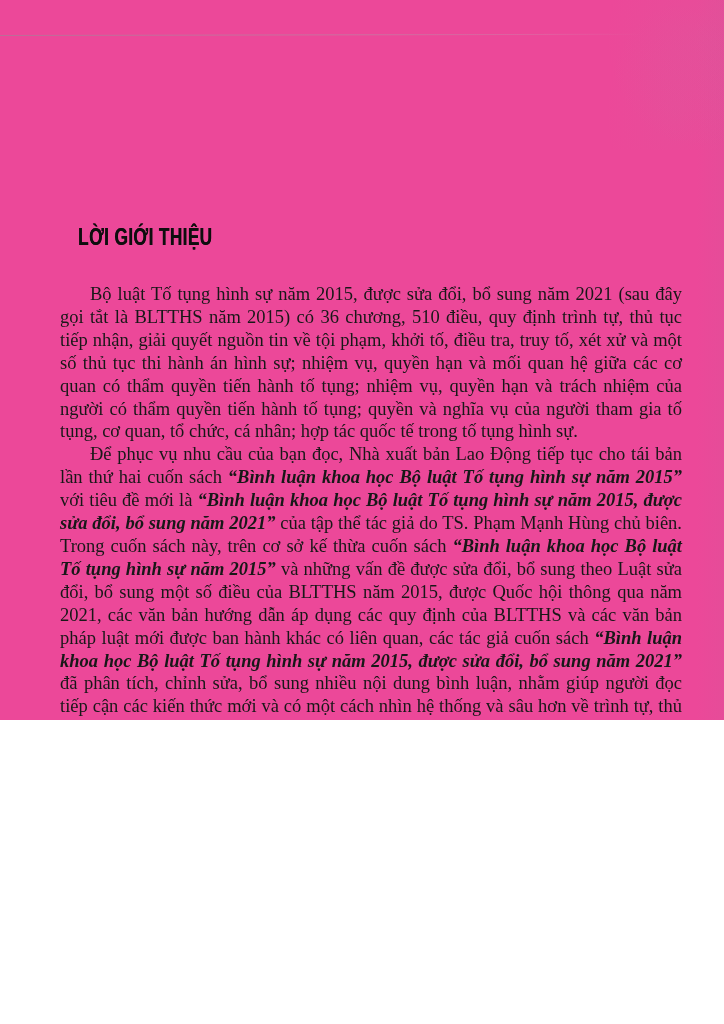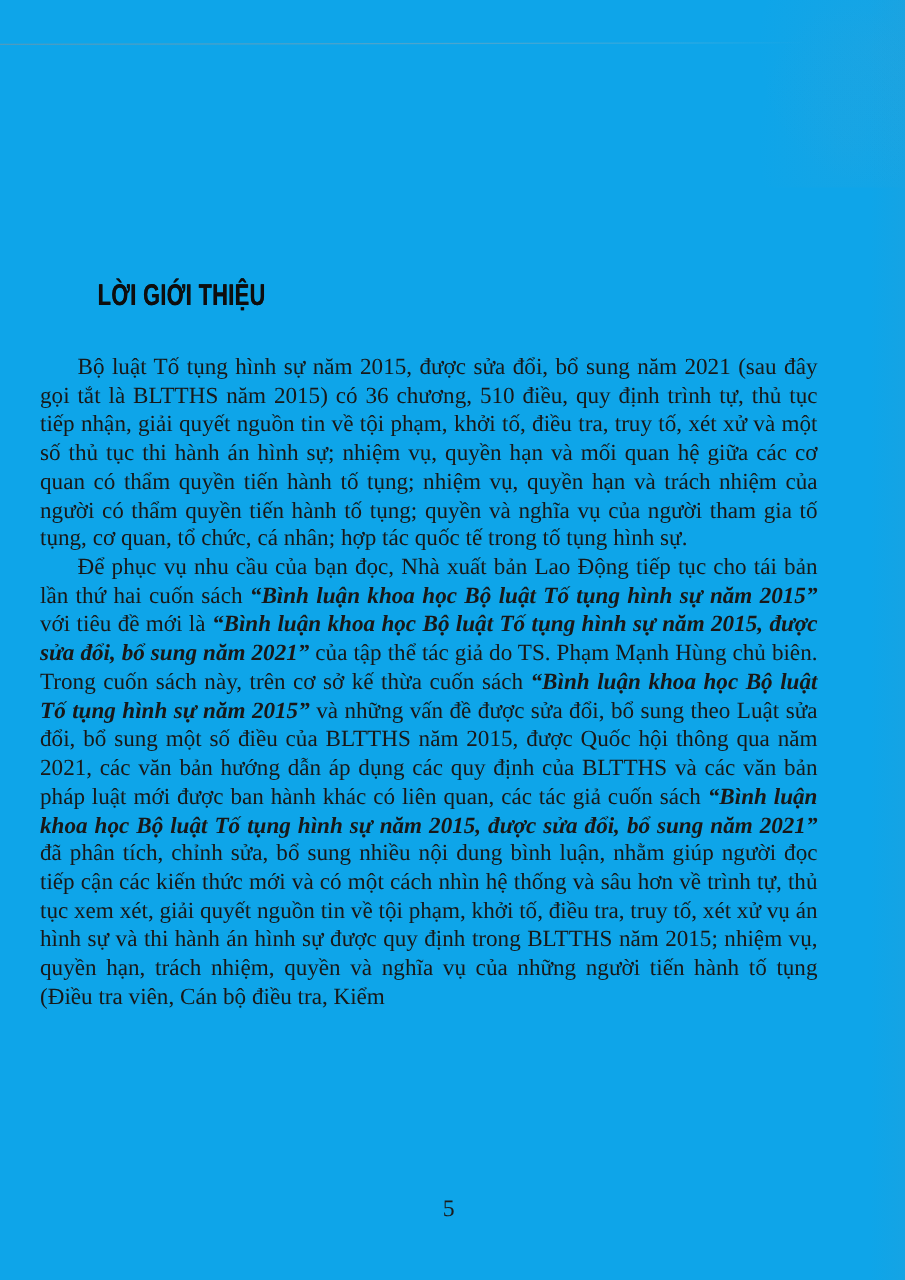--- a/index.html
+++ b/index.html
@@ -3,22 +3,22 @@
 <meta charset="utf-8">
 <style>
   html, body {
     margin: 0;
     padding: 0;
     background: #ffffff;
   }
   .page {
     position: relative;
     width: 724px;
-    height: 1024px;
-    background: #0ea5e9;
+    height: 720px;
+    background: #ec4899;
     overflow: hidden;
     font-family: "Liberation Serif", "DejaVu Serif", serif;
     color: #1b1b1b;
   }
   
   .scan-top-line {
     position: absolute;
     left: 0;
     top: 35px;
     width: 645px;
@@ -63,21 +63,21 @@
     line-height: 1.1;
     letter-spacing: 0.5px;
     white-space: nowrap;
     color: #0e0e0e;
     transform: scaleX(0.72);
     transform-origin: left top;
     text-shadow: 0.45px 0 0 currentColor; 
   }
   .body-text {
     position: absolute;
-    left: 32px;
+    left: 60px;
     top: 283px;
     width: 622px;
     font-size: 18.5px;
     line-height: 22.9px;
     text-align: justify;
     color: #181818;
   }
   .body-text p {
     margin: 0;
     text-indent: 30px;

